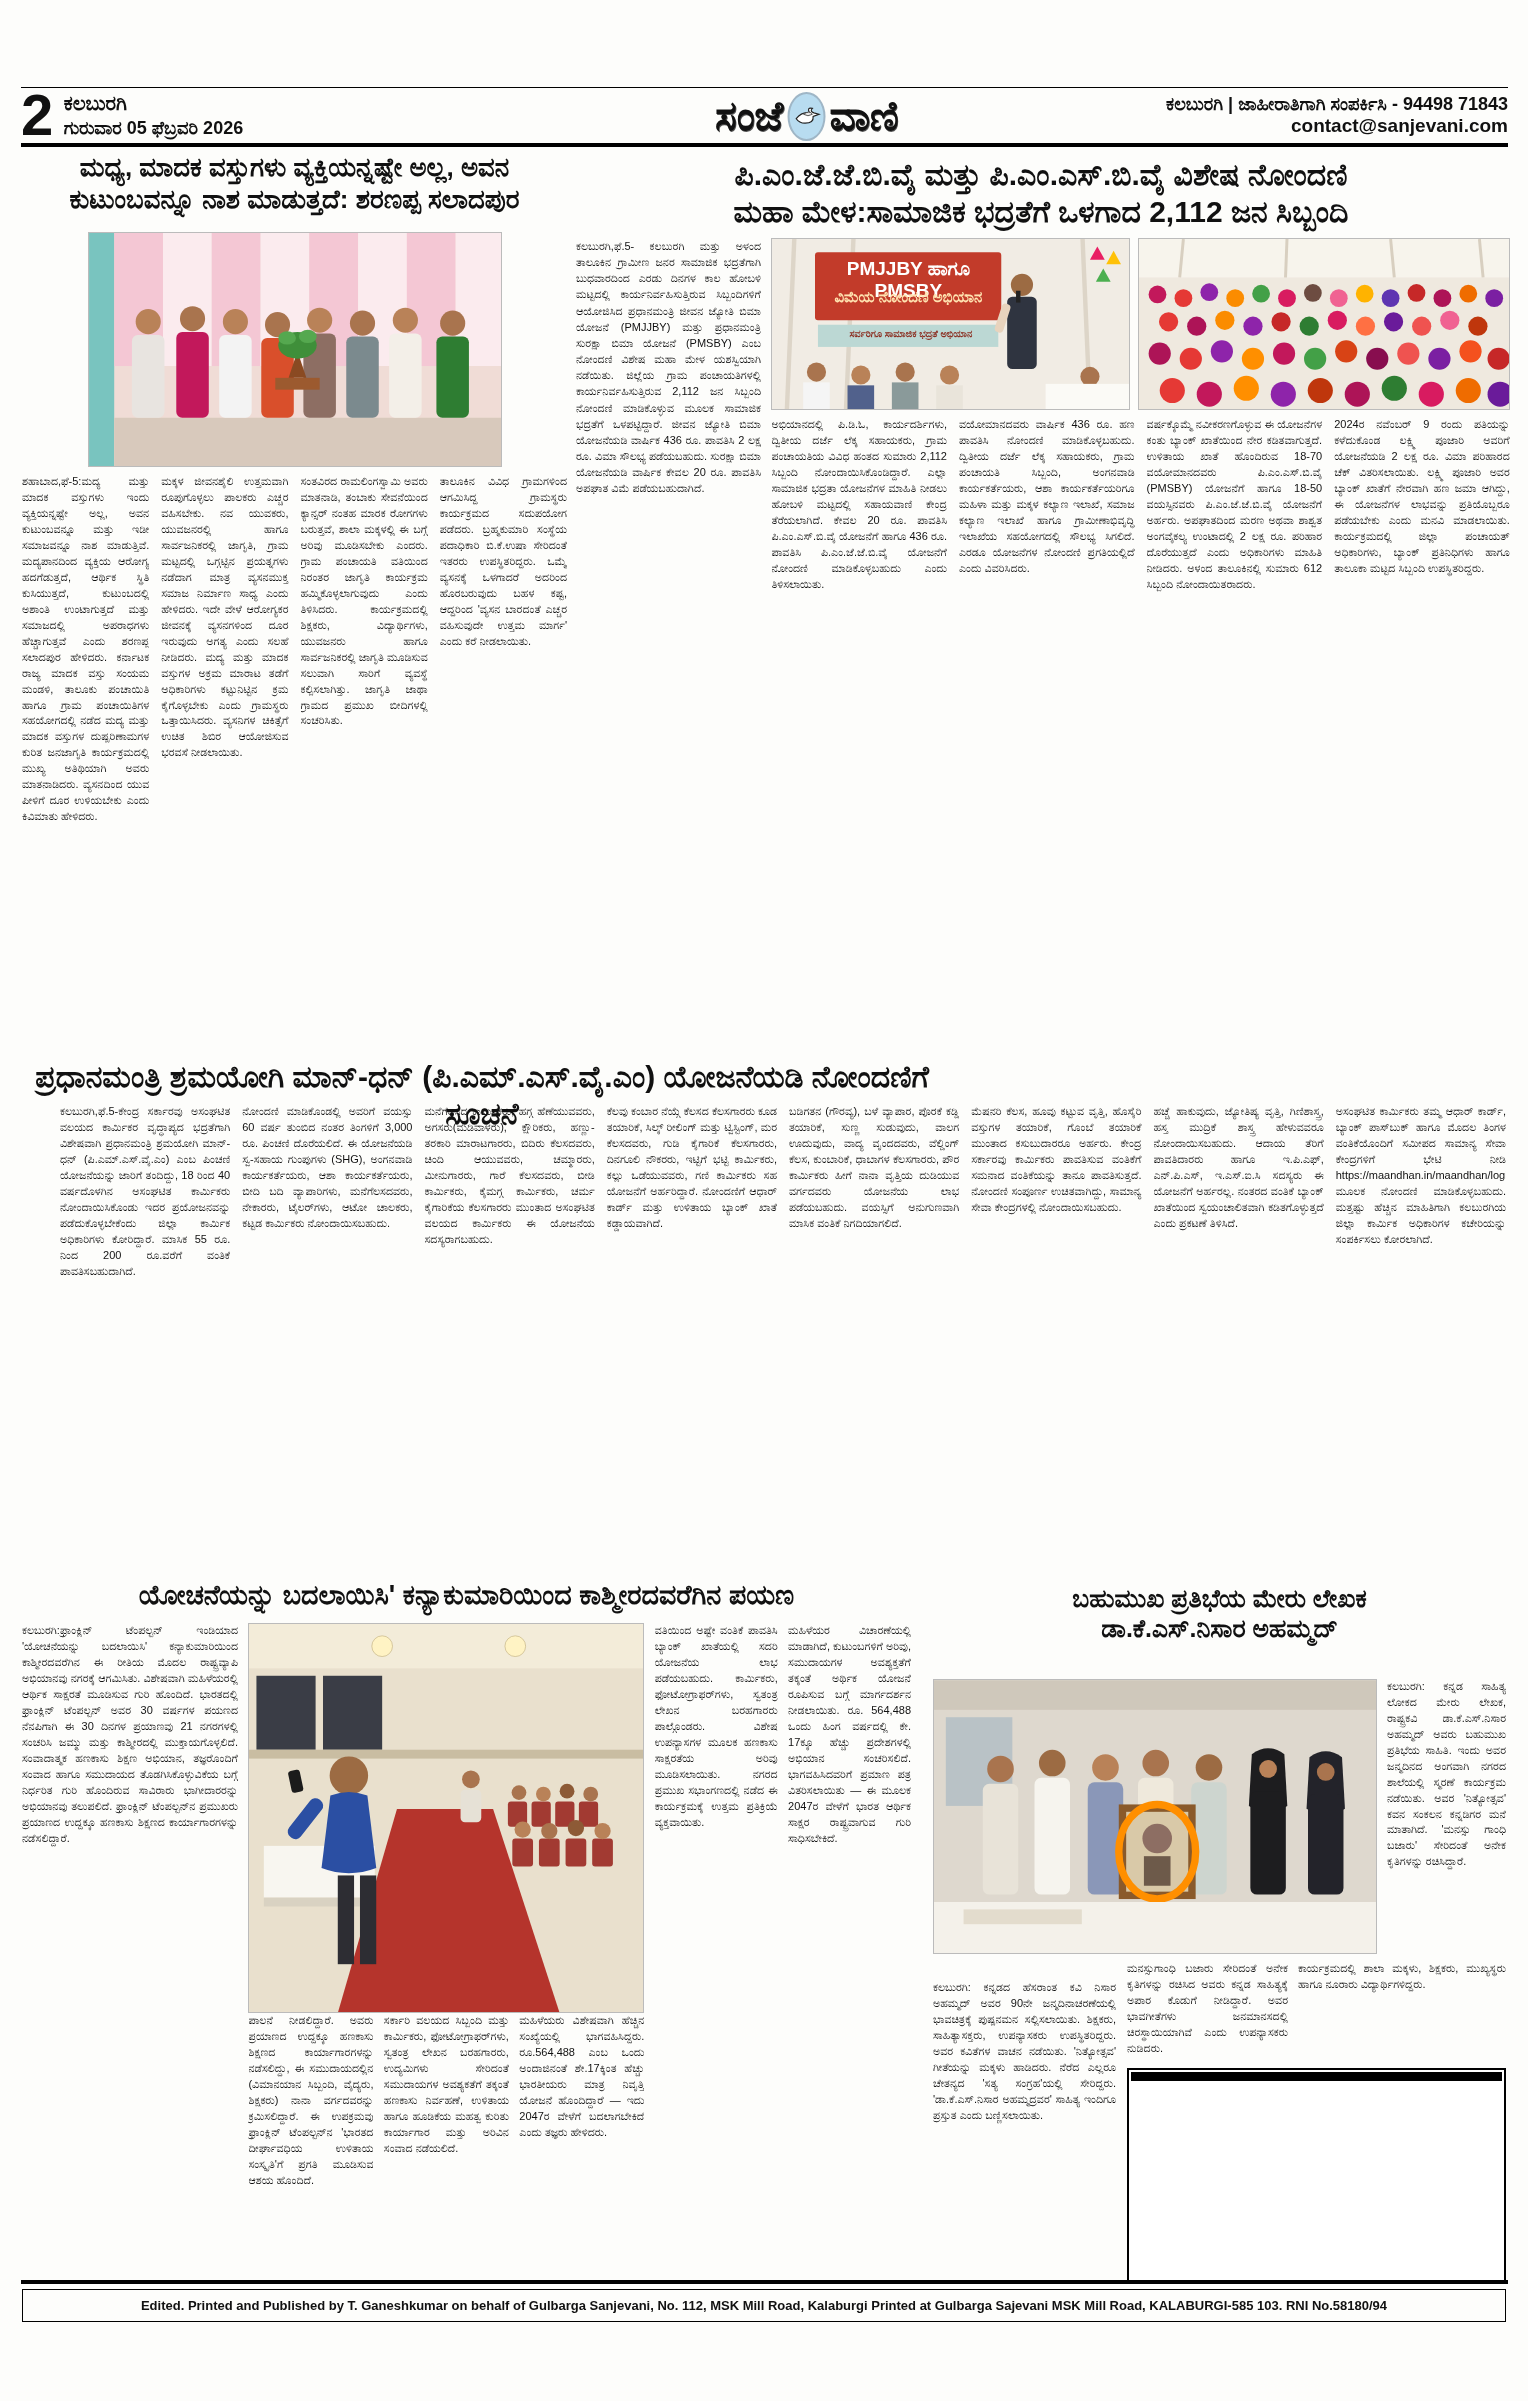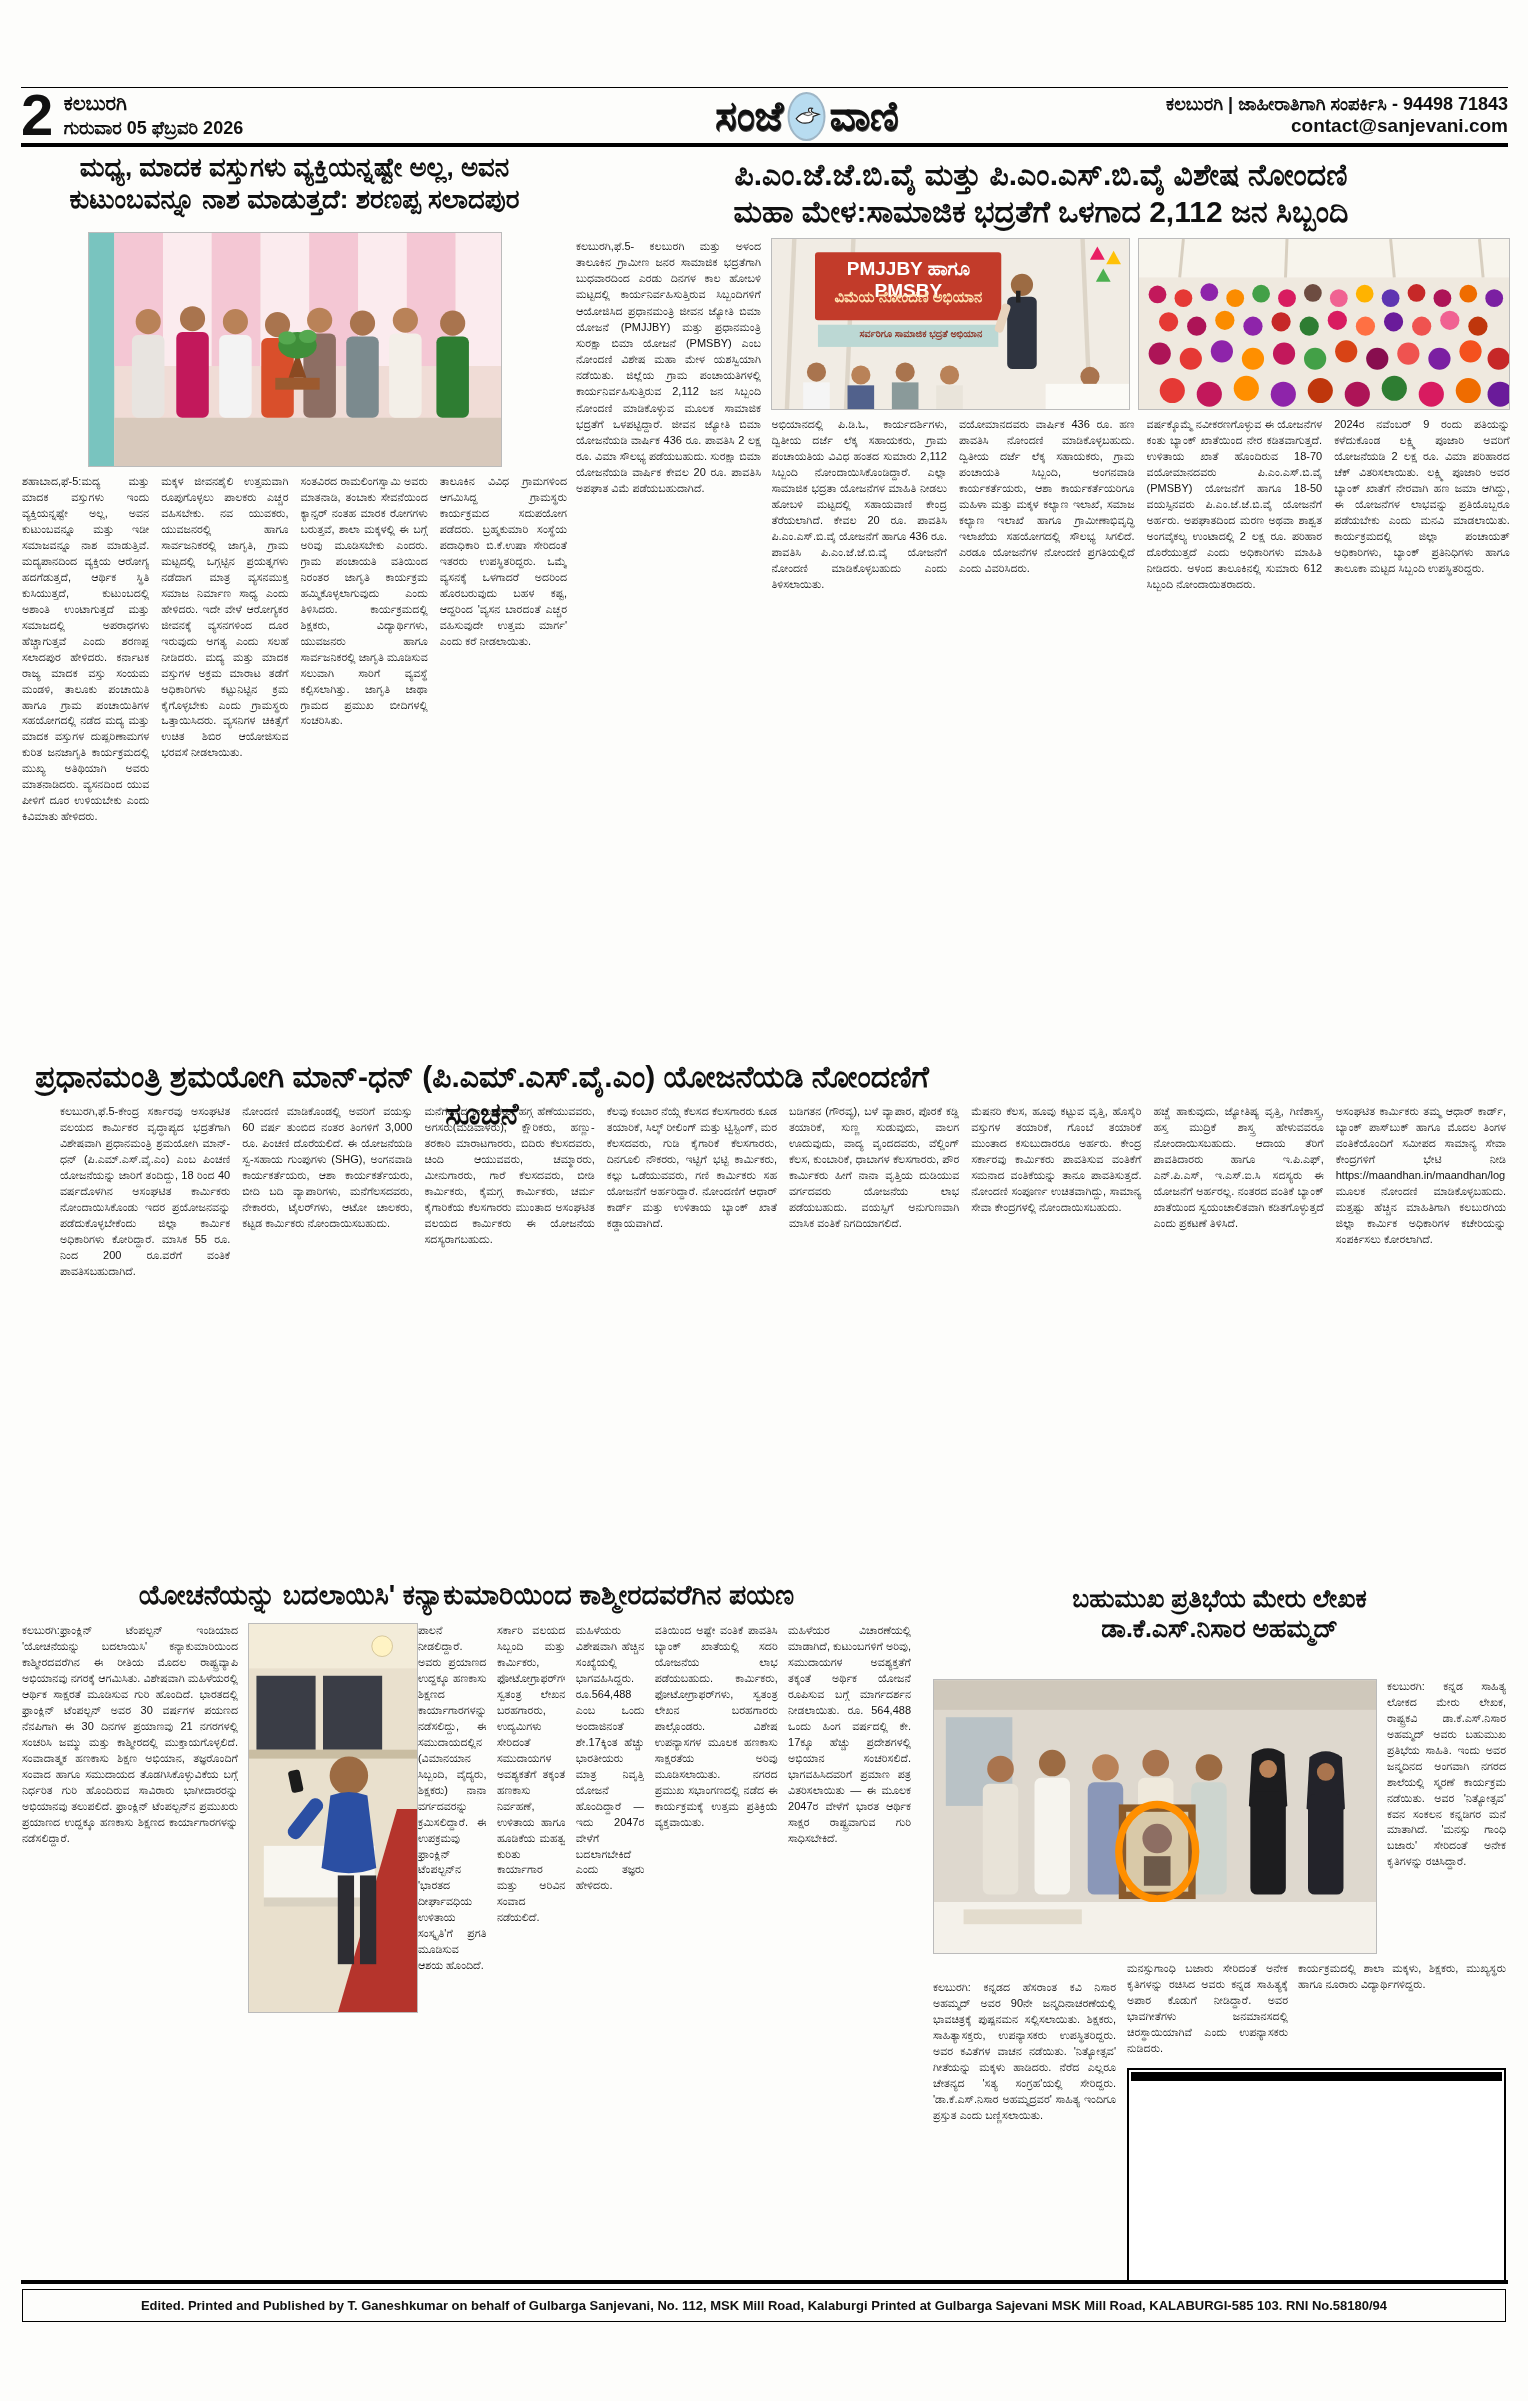--- a/index.html
+++ b/index.html
@@ -45,21 +45,21 @@
   #art2 .cols{flex:1;}
   
   #art3{left:22px;top:1059px;width:1484px;height:509px;}
   #art3 .headline{width:920px;font-size:30px;height:38px;text-align:center;}
   #art3 .cols{margin-top:7.4px;height:457px;margin-left:38px;}
   
   #art4{left:22px;top:1579px;width:889px;height:701px;}
   #art4 .headline{font-size:27px;height:40px;}
   #art4-row{display:flex;gap:10.4px;height:654px;margin-top:4.4px;}
   #art4-colA{width:216px;flex:none;}
-  #art4-mid{width:396px;flex:none;display:flex;flex-direction:row;gap:0;}
+  #art4-mid{width:396px;flex:none;display:flex;flex-direction:column;gap:0;}
   #art4-mid .photo{width:396px;height:390px;border:0.7px solid #bbb;}
   #art4-below{display:flex;gap:10.4px;flex:1;}
   #art4-rightcols{flex:1;display:flex;gap:10.4px;}
   #art4-colA,.fullcol{font-size:11px;line-height:1.45;text-align:justify;overflow:hidden;}
   
   #art5{left:933px;top:1584px;width:573px;height:701px;}
   #art5 .headline{font-size:25px;line-height:1.18;height:89px;}
   #art5-photo{position:absolute;left:0;top:95px;width:444px;height:275px;border:0.7px solid #bbb;}
   #art5-side{position:absolute;left:454px;top:95px;width:119px;height:275px;}
   #art5-b1{position:absolute;left:0;top:396px;width:183px;height:322px;}
@@ -197,21 +197,21 @@
                   <rect x="162" y="194" width="36" height="36" fill="#8a9a9a"></rect>
                 <circle cx="240" cy="184" r="13" fill="#b98258"></circle>
                   <rect x="222" y="198" width="36" height="32" fill="#e9e4da"></rect>
                 <circle cx="430" cy="186" r="13" fill="#a9744e"></circle>
                   <rect x="412" y="200" width="36" height="30" fill="#6d4c41"></rect>
               </g>
               <rect x="370" y="196" width="114" height="34" fill="#fbfaf6"></rect>
             </svg>
             <div class="overlay" style="left:46px;top:19px;width:180px;font-size:19px;">PMJJBY ಹಾಗೂ PMSBY</div>
             <div class="overlay" style="left:46px;top:49px;width:180px;font-size:15px;color:#ffe3b0;">ವಿಮೆಯ ನೋಂದಣಿ ಅಭಿಯಾನ</div>
-            <div class="overlay" style="left:44px;top:89px;width:209px;font-size:9.6px;color:#8b2f22;font-weight:700;">ಸರ್ವರಿಗೂ ಸಾಮಾಜಿಕ ಭದ್ರತೆ ಅಭಿಯಾನ</div>
+            <div class="overlay" style="left:34px;top:89px;width:209px;font-size:9.6px;color:#8b2f22;font-weight:700;">ಸರ್ವರಿಗೂ ಸಾಮಾಜಿಕ ಭದ್ರತೆ ಅಭಿಯಾನ</div>
           </div>
           <div class="photo" style="flex:1;height:172px;border:0.7px solid #bbb;">
             <svg width="370" height="170" viewBox="0 0 500 230" preserveAspectRatio="none">
               <rect width="500" height="230" fill="#efe9df"></rect>
               <rect x="0" y="0" width="500" height="52" fill="#f7f4ec"></rect>
               <g stroke="#d8cfc0" stroke-width="4">
                   <line x1="60" y1="0" x2="55" y2="52"></line>
                   <line x1="200" y1="0" x2="198" y2="52"></line>
                   <line x1="340" y1="0" x2="345" y2="52"></line>
                   <line x1="460" y1="0" x2="465" y2="52"></line>

